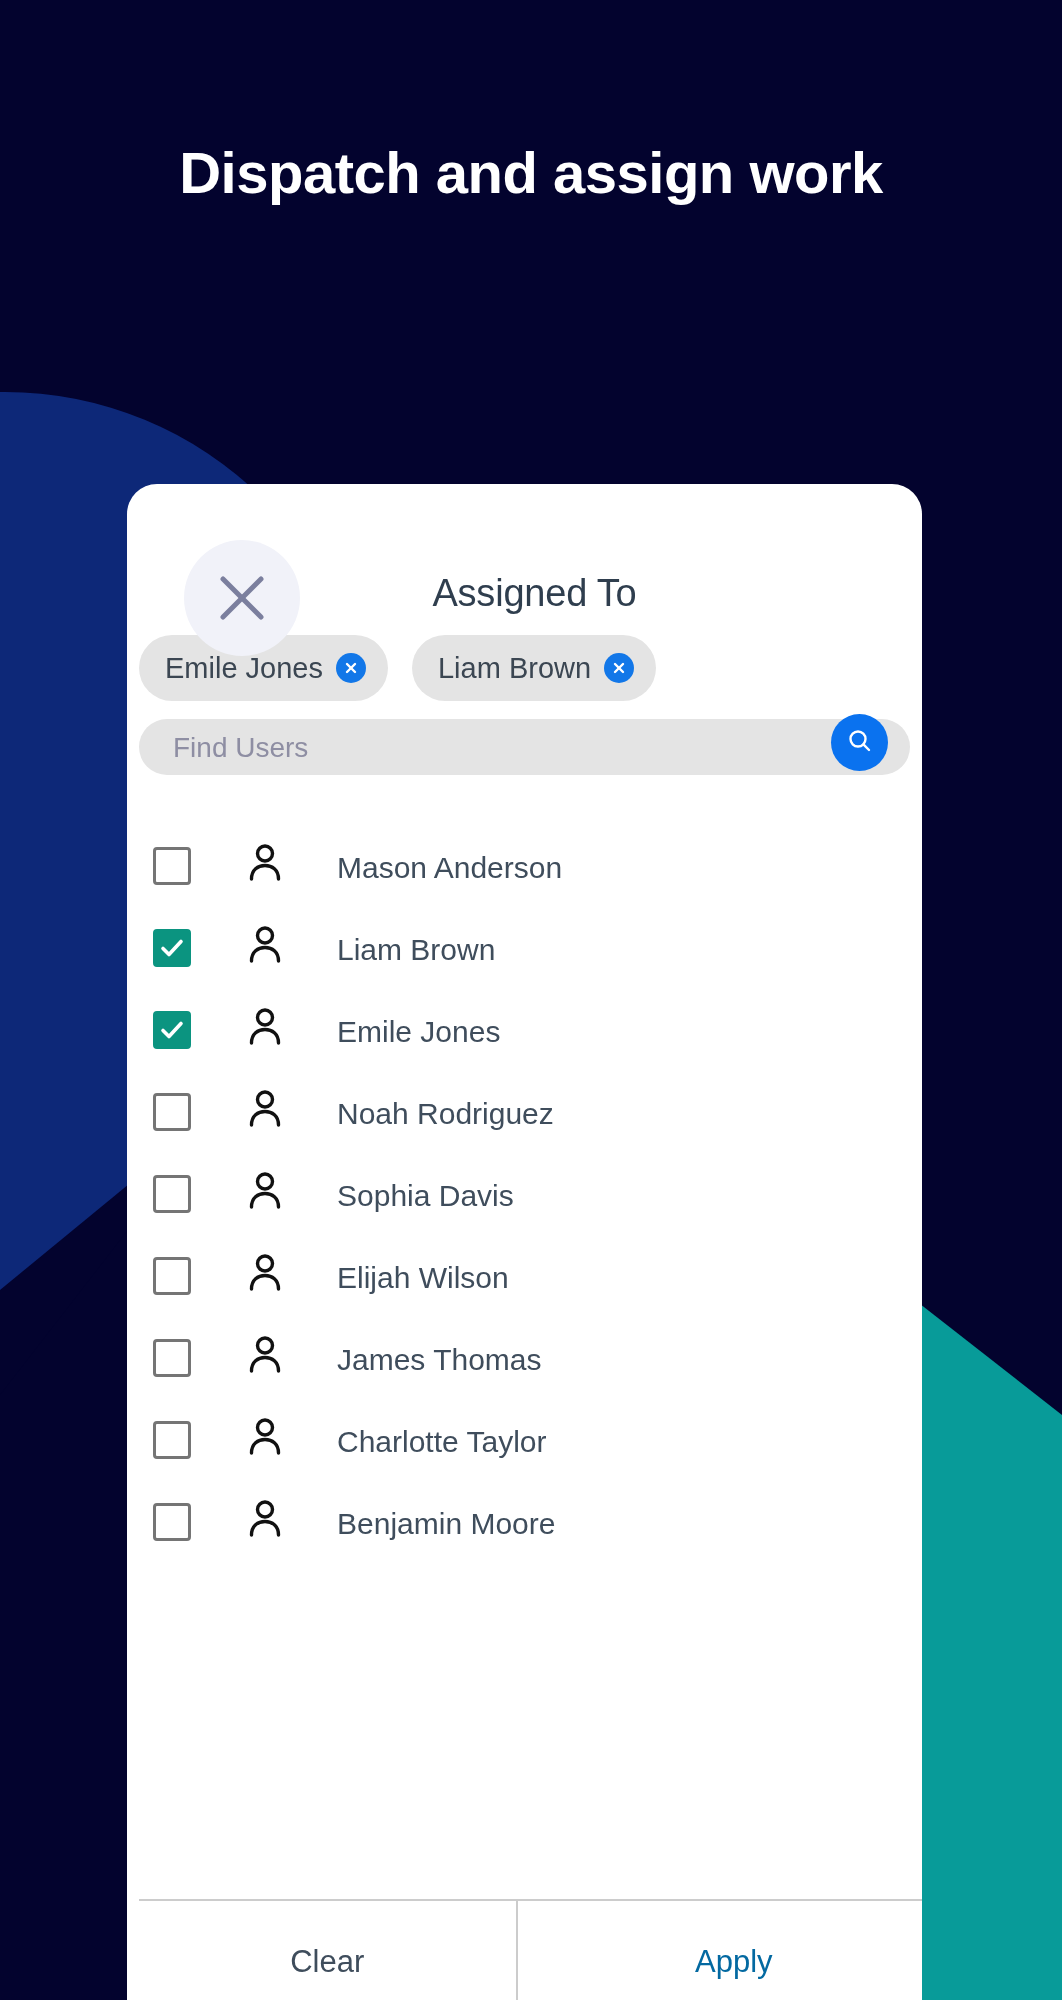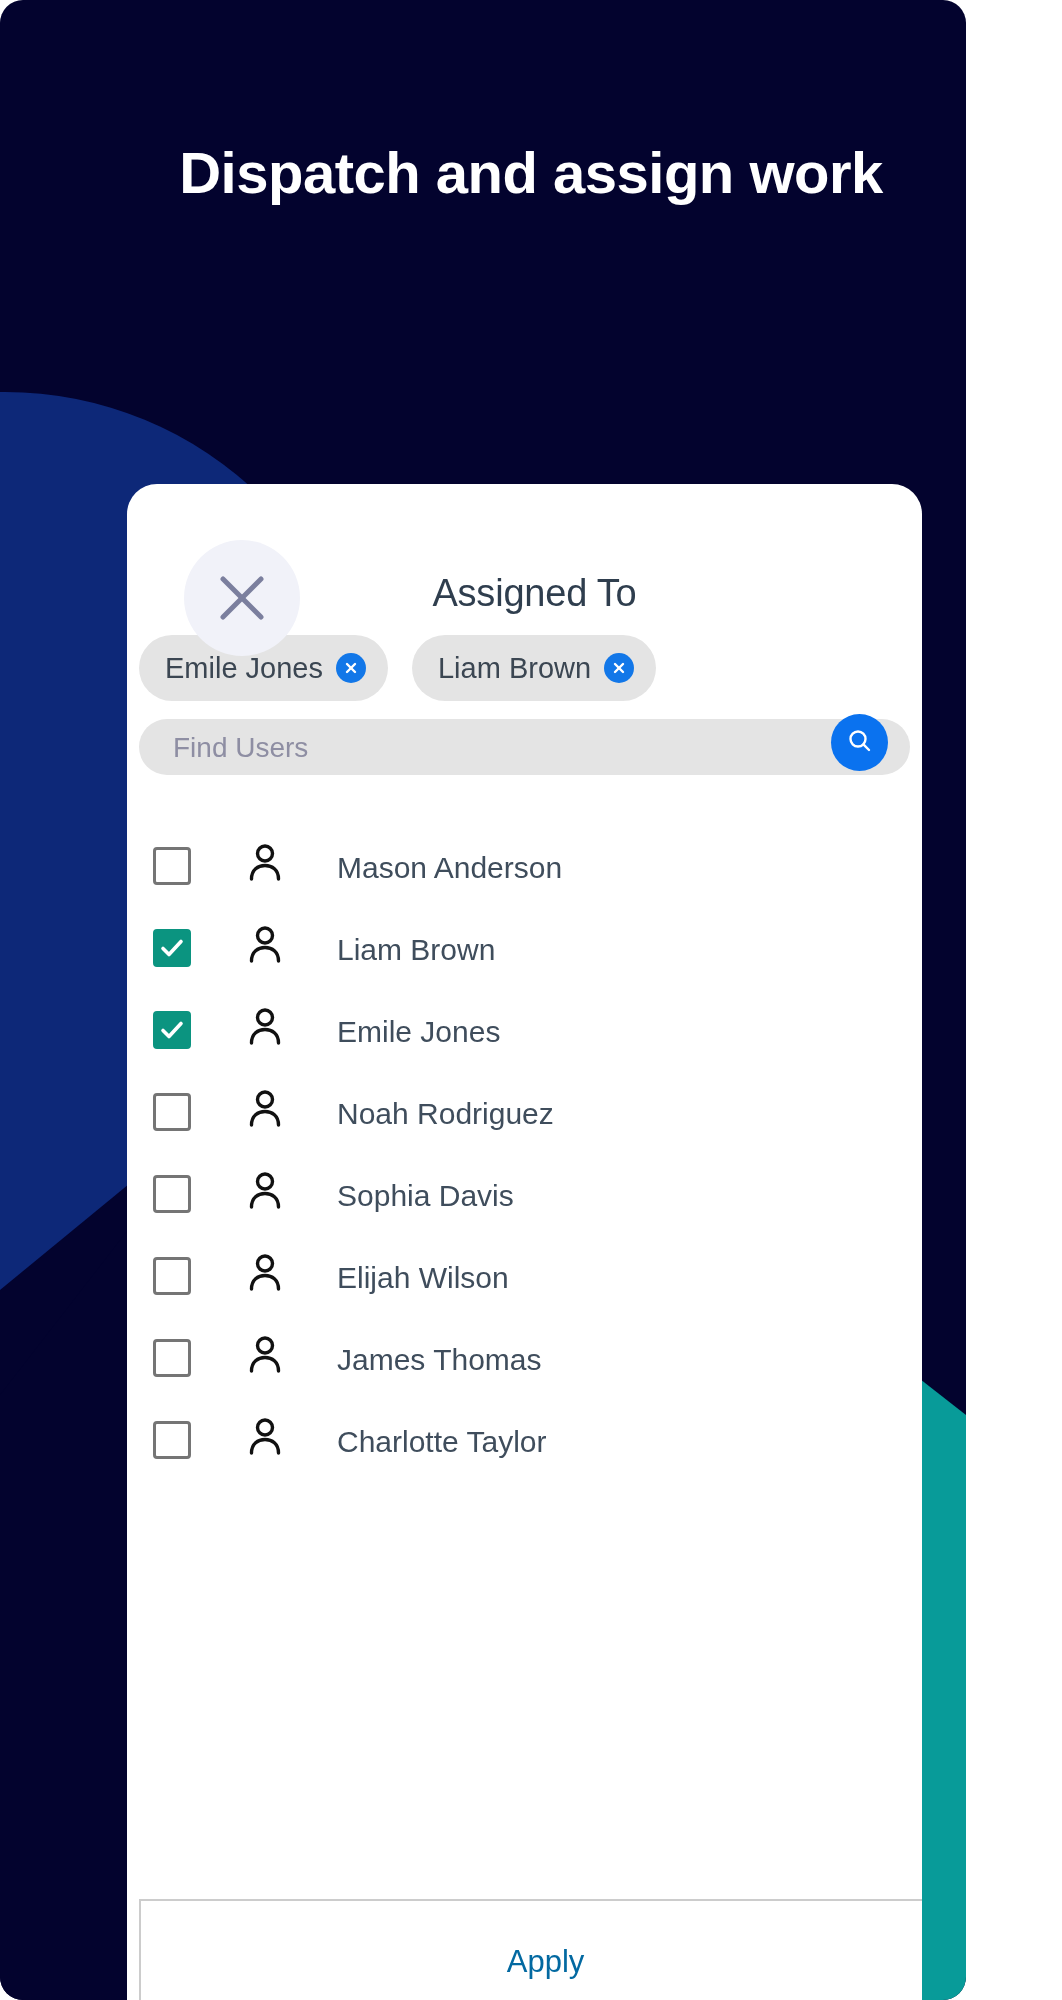--- a/index.html
+++ b/index.html
@@ -5,25 +5,24 @@
   * { box-sizing: border-box; margin: 0; padding: 0; }
   html, body {
     width: 1062px;
     height: 2000px;
     overflow: hidden;
     font-family: "Liberation Sans", sans-serif;
   }
 
   .screen {
     position: relative;
-    width: 966px;
+    width: 1062px;
     height: 2000px;
     background: #03032e;
     overflow: hidden;
-    border-radius: 23px;
   }
 
   
   .bg-blue-circle {
     position: absolute;
     left: -360px;
     top: 392px;
     width: 730px;
     height: 730px;
     border-radius: 50%;
@@ -400,21 +399,32 @@
         <div class="user-row">
           <div class="checkbox"></div>
           <span class="person-icon">
             <svg width="44" height="44" viewBox="0 0 44 44" aria-hidden="true">
               <circle cx="22" cy="12.5" r="7.5" fill="none" stroke="#111111" stroke-width="3.4"></circle>
               <path d="M8.5 38 C8.5 28.5 15 24.5 22 24.5 C29 24.5 35.5 28.5 35.5 38" fill="none" stroke="#111111" stroke-width="3.4" stroke-linecap="round"></path>
             </svg>
           </span>
           <span class="user-name">Charlotte Taylor</span>
         </div>
+        <div class="user-row">
+          <div class="checkbox"></div>
+          <span class="person-icon">
+            <svg width="44" height="44" viewBox="0 0 44 44" aria-hidden="true">
+              <circle cx="22" cy="12.5" r="7.5" fill="none" stroke="#111111" stroke-width="3.4"></circle>
+              <path d="M8.5 38 C8.5 28.5 15 24.5 22 24.5 C29 24.5 35.5 28.5 35.5 38" fill="none" stroke="#111111" stroke-width="3.4" stroke-linecap="round"></path>
+            </svg>
+          </span>
+          <span class="user-name">Benjamin Moore</span>
+        </div>
       </div>
 
     <div class="card-footer">
+      <button class="footer-btn btn-clear">Clear</button>
       <div class="footer-divider"></div>
       <button class="footer-btn btn-apply">Apply</button>
     </div>
 
   </div>
 </div>
 
 </body></html>

